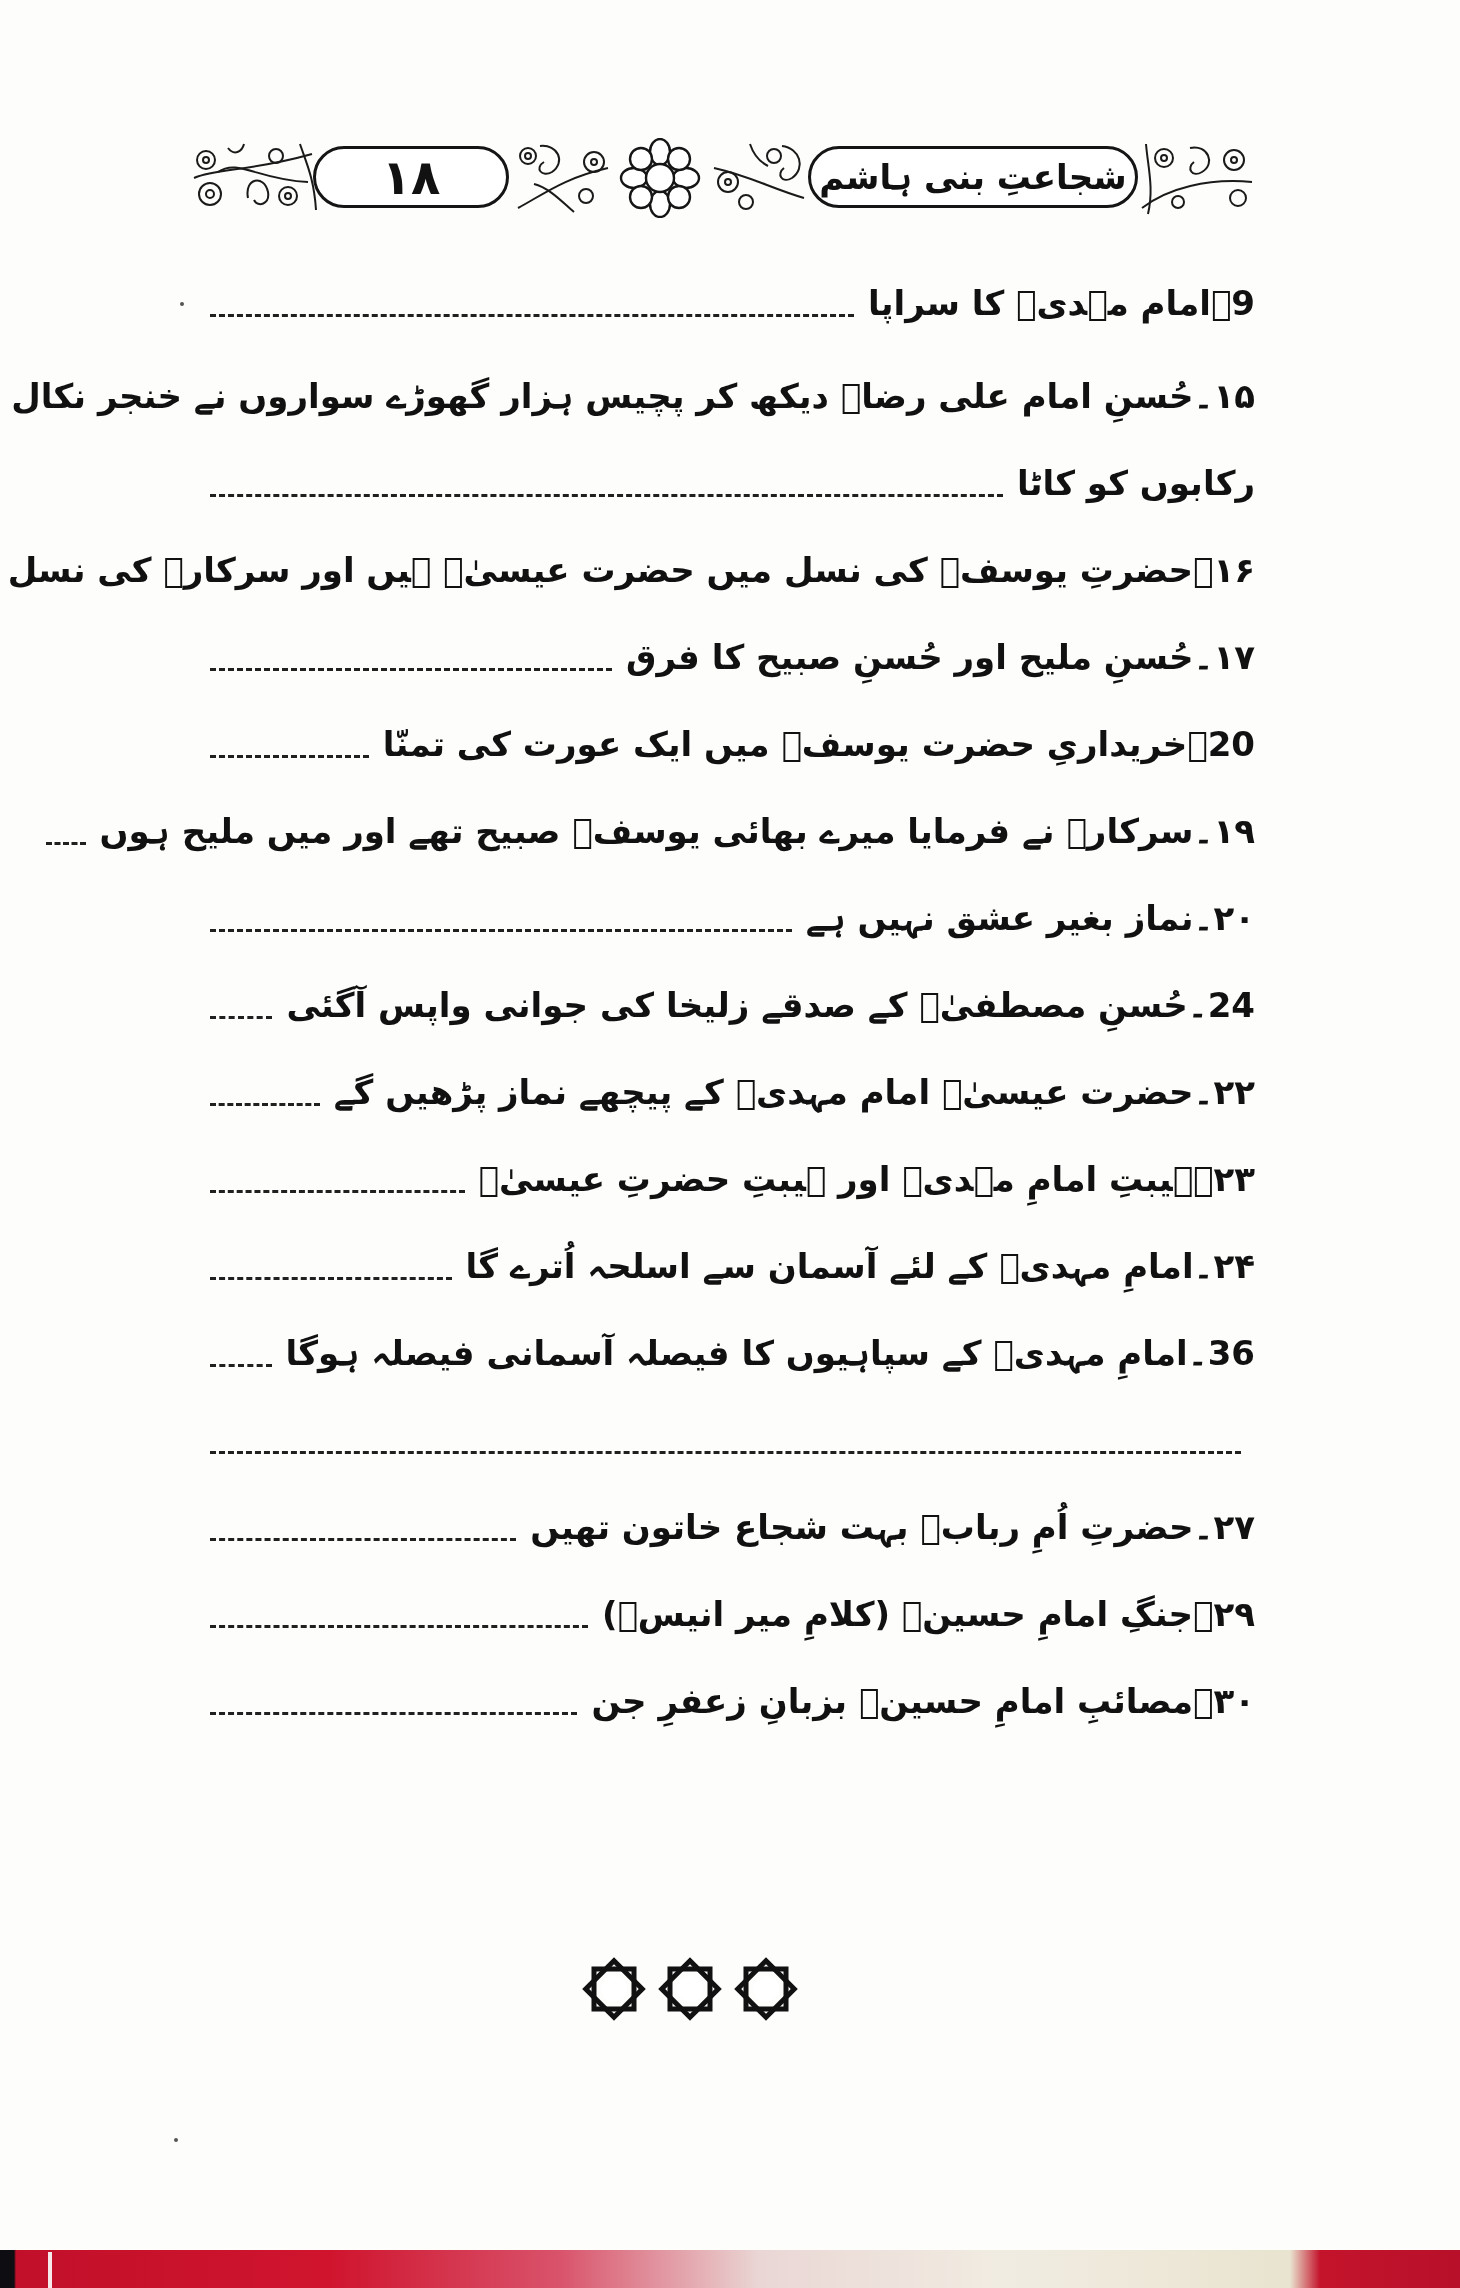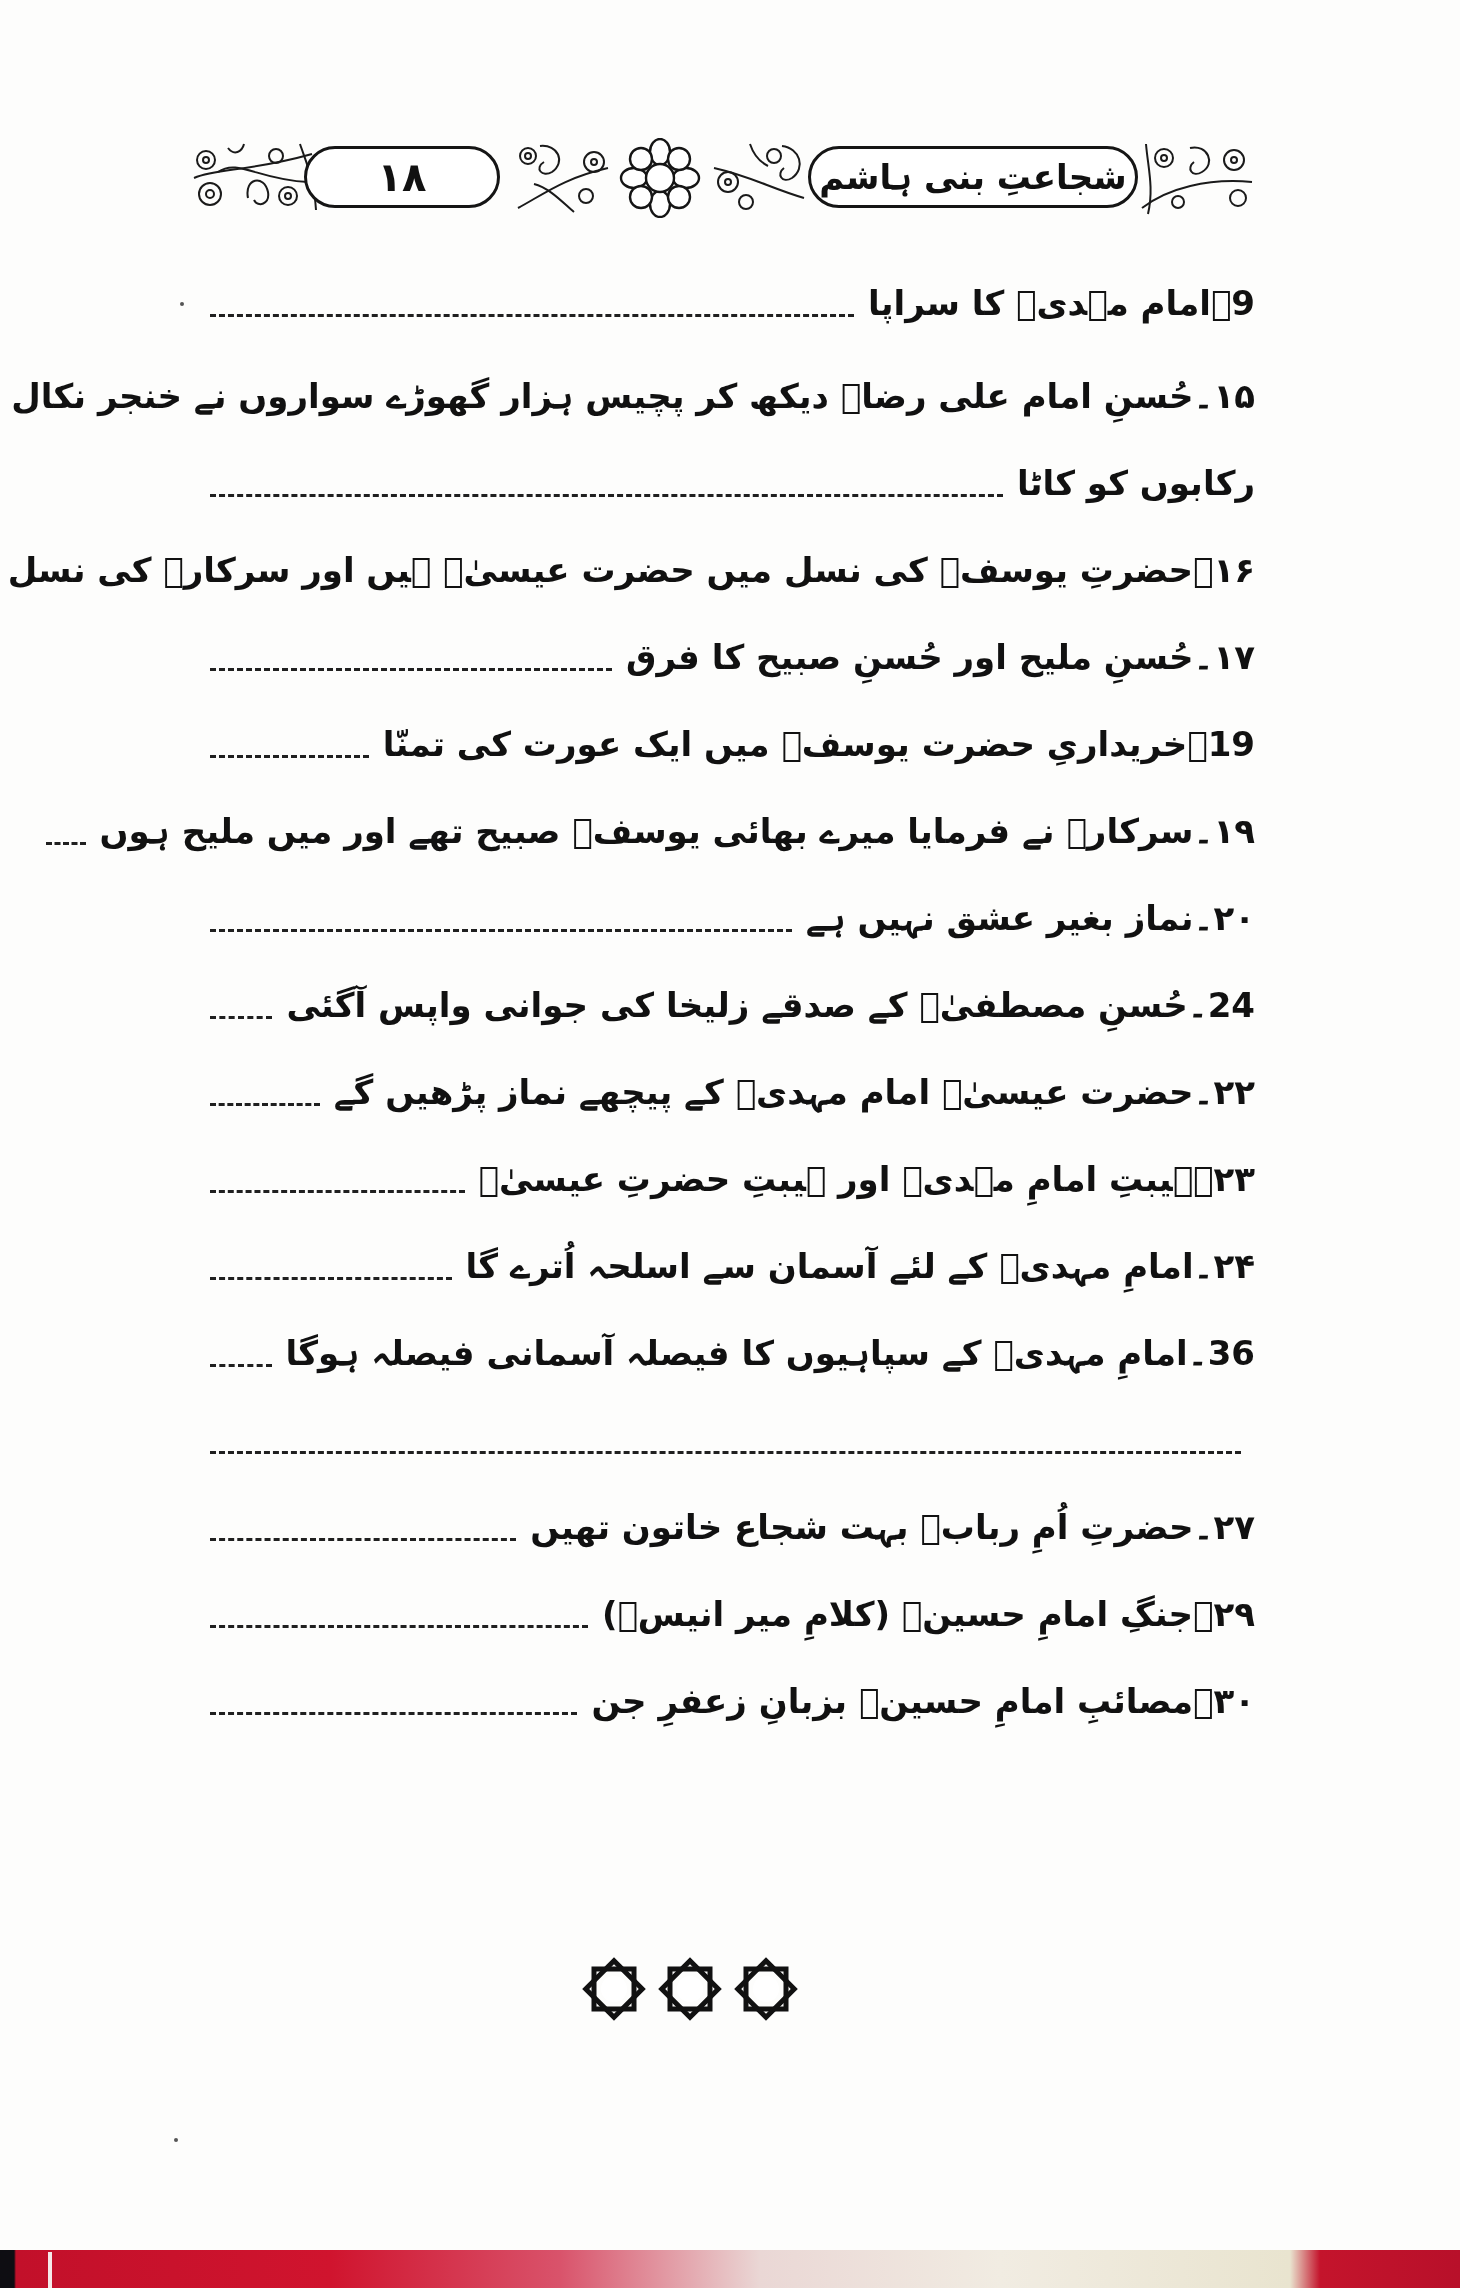--- a/index.html
+++ b/index.html
@@ -41,24 +41,24 @@
       height: 62px;
       border: 3px solid #151515;
       border-radius: 34px;
       background: #ffffff;
       display: flex;
       align-items: center;
       justify-content: center;
       box-sizing: border-box;
     }
     .pill.page-no {
-      left: 116px;
+      left: 125px;
       width: 196px;
       font-family: "DejaVu Sans", sans-serif;
-      font-size: 40px;
+      font-size: 48px;
       font-weight: bold;
       letter-spacing: 2px;
     }
     .pill.book-title {
       left: 620px;
       width: 330px;
       direction: rtl;
       font-family: "DejaVu Sans", sans-serif;
       font-size: 34px;
       font-weight: bold;
@@ -247,21 +247,21 @@
       <span class="toc-text">۱۶۔حضرتِ یوسفؑ کی نسل میں حضرت عیسیٰؑ ہیں اور سرکارؐ کی نسل میں امامِ مہدیؑ</span>
 
     </div>
 
     <div class="toc-row">
       <span class="toc-text">۱۷۔حُسنِ ملیح اور حُسنِ صبیح کا فرق</span>
       <span class="toc-dots"></span>
     </div>
 
     <div class="toc-row">
-      <span class="toc-text">19۔خریداریِ حضرت یوسفؑ میں ایک عورت کی تمنّا</span>
+      <span class="toc-text">20۔خریداریِ حضرت یوسفؑ میں ایک عورت کی تمنّا</span>
       <span class="toc-dots"></span>
     </div>
 
     <div class="toc-row">
       <span class="toc-text">۱۹۔سرکارؐ نے فرمایا میرے بھائی یوسفؑ صبیح تھے اور میں ملیح ہوں</span>
       <span class="toc-dots"></span>
     </div>
 
     <div class="toc-row">
       <span class="toc-text">۲۰۔نماز بغیر عشق نہیں ہے</span>

